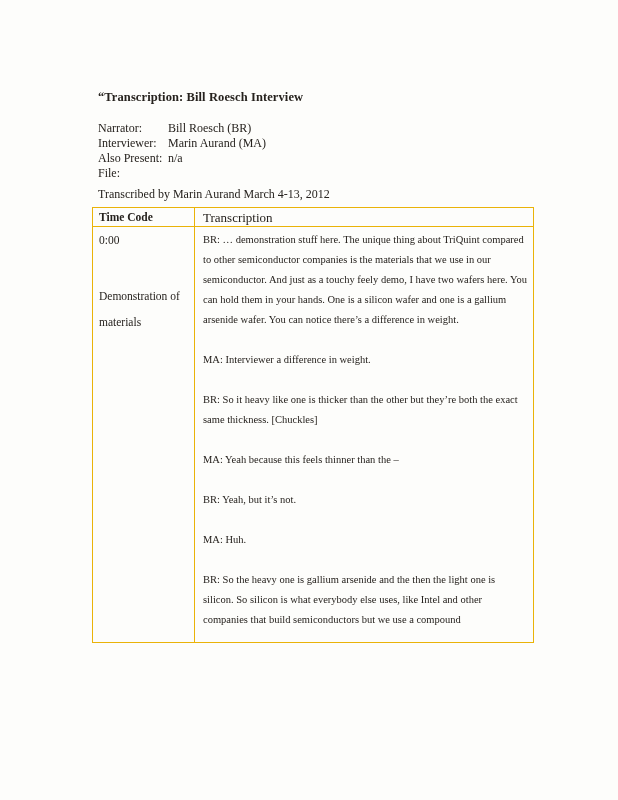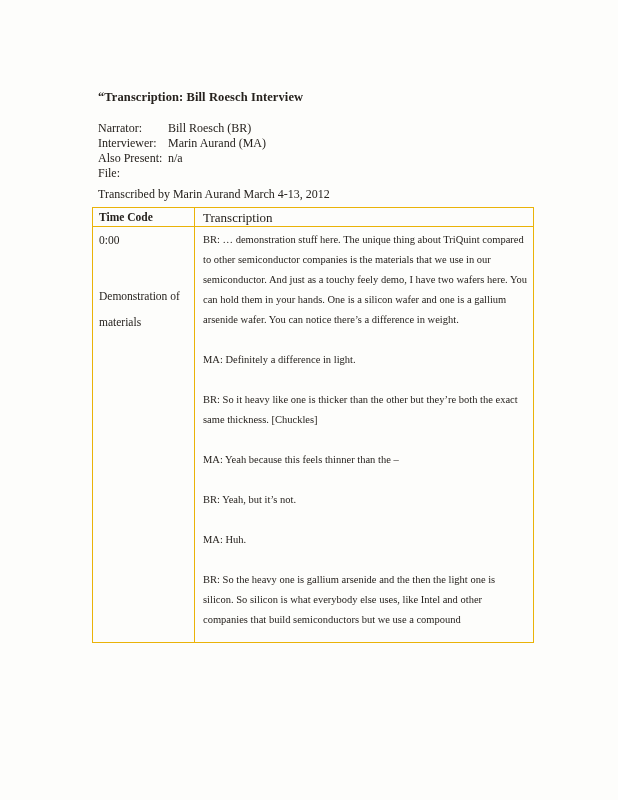--- a/index.html
+++ b/index.html
@@ -134,21 +134,21 @@
         <td class="time-cell">
           <div class="cell-inner">
             <div class="time-code">0:00</div>
             <div class="section-label">Demonstration of
 materials</div>
           </div>
         </td>
         <td class="trans-cell">
           <div class="cell-inner">
             <p>BR: … demonstration stuff here.  The unique thing about TriQuint compared to other semiconductor companies is the materials that we use in our semiconductor. And just as a touchy feely demo, I have two wafers here.  You can hold them in your hands. One is a silicon wafer and one is a gallium arsenide wafer. You can notice there’s a difference in weight.</p>
-            <p>MA: Definitely a difference in light.</p>
+            <p>MA: Interviewer a difference in weight.</p>
             <p>BR: So it heavy like one is thicker than the other but they’re both the exact same thickness. [Chuckles]</p>
             <p>MA: Yeah because this feels thinner than the –</p>
             <p>BR: Yeah, but it’s not.</p>
             <p>MA: Huh.</p>
             <p>BR: So the heavy one is gallium arsenide and the then the light one is silicon. So silicon is what everybody else uses, like Intel and other companies that build semiconductors but we use a compound</p>
           </div>
         </td>
       </tr>
     </tbody>
       </table>

